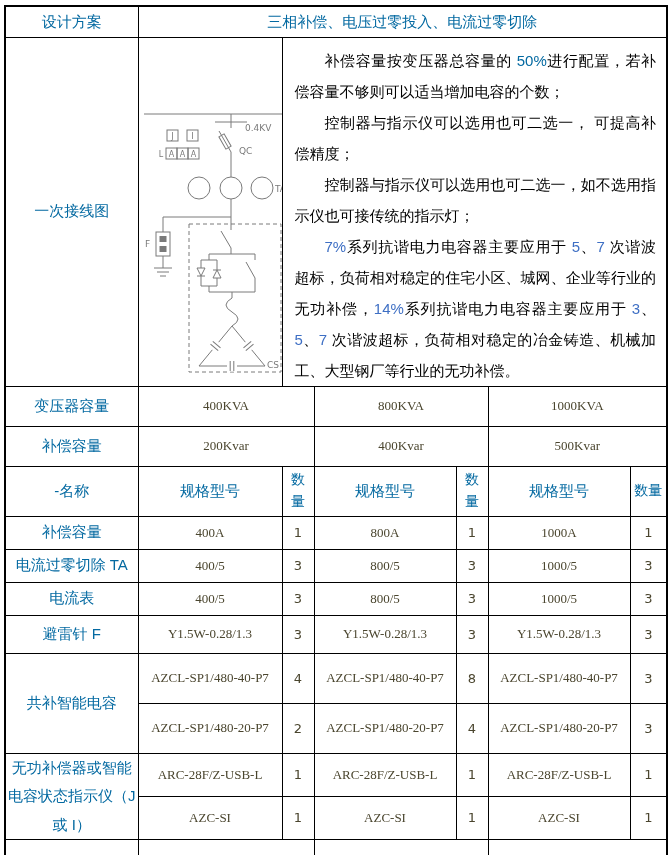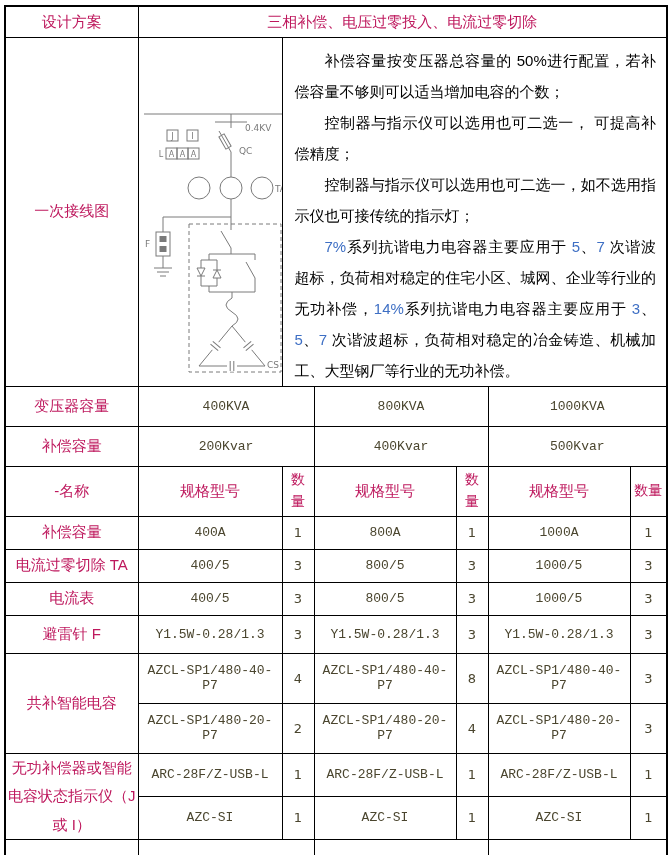--- a/index.html
+++ b/index.html
@@ -1,20 +1,20 @@
 <!DOCTYPE html>
 <html><head>
 <meta charset="utf-8">
 <style>
   html,body { margin:0; padding:0; background:#fff; }
   body { width:670px; height:855px; font-family:"Liberation Sans",sans-serif; color:#000; }
   table.spec { border-collapse:collapse; table-layout:fixed; width:662px; margin:5px 0 0 4px; border:2px solid #000; }
   td { border:1px solid #000; text-align:center; vertical-align:middle; padding:0 2px; overflow:hidden; }
-  .zh { font-size:15px; color:#be185d; line-height:1.9; }
-  .val { font-size:13px; color:#4a452e; font-family:Liberation Mono, monospace; }
+  .zh { font-size:15px; color:#0369a1; line-height:1.9; }
+  .val { font-size:13px; color:#4a452e; font-family:Liberation Serif, serif; }
   .qty { font-size:13px; color:#4a452e; font-family:"DejaVu Sans",sans-serif; }
   .qty-head { font-size:14px; line-height:1.55; padding:0 3px; }
   tr.r1 { height:31px; } tr.r2 { height:313px; }
   tr.r3 { height:40px; } tr.r4 { height:40px; }
   tr.r5 { height:50px; }
   tr.r6, tr.r7, tr.r8 { height:33px; }
   tr.r9 { height:38px; }
   tr.r10, tr.r11 { height:50px; }
   tr.r12, tr.r13 { height:43px; }
   tr.r14 { height:48px; }
@@ -152,21 +152,21 @@
           </g>
           <g transform="translate(89,266)">
             <rect x="-5" y="-5.5" width="10" height="11" fill="#ffffff" stroke="none"></rect>
             <line class="dg-stroke" x1="-1.8" y1="-5" x2="-1.8" y2="5"></line>
             <line class="dg-stroke" x1="1.8" y1="-5" x2="1.8" y2="5"></line>
           </g>
         </g>
       </svg>
     </td>
     <td class="notes-cell" colspan="5">
-      <p class="np"><span>补偿容量按变压器总容量的 </span><span style="color: #000000;">50%</span><span>进行配置，若补偿容量不够则可以适当增加电容的个数；</span></p>
+      <p class="np"><span>补偿容量按变压器总容量的 </span><span style="color: #0369a1;">50%</span><span>进行配置，若补偿容量不够则可以适当增加电容的个数；</span></p>
       <p class="np"><span>控制器与指示仪可以选用也可二选一， 可提高补偿精度；</span></p>
       <p class="np"><span>控制器与指示仪可以选用也可二选一，如不选用指示仪也可接传统的指示灯；</span></p>
       <p class="np"><span style="color: rgb(62, 111, 196);">7%</span><span>系列抗谐电力电容器主要应用于 </span><span style="color: rgb(62, 111, 196);">5</span><span>、</span><span style="color: rgb(62, 111, 196);">7</span><span> 次谐波超标，负荷相对稳定的住宅小区、城网、企业等行业的无功补偿，</span><span style="color: rgb(62, 111, 196);">14%</span><span>系列抗谐电力电容器主要应用于 </span><span style="color: rgb(62, 111, 196);">3</span><span>、</span><span style="color: rgb(62, 111, 196);">5</span><span>、</span><span style="color: rgb(62, 111, 196);">7</span><span> 次谐波超标，负荷相对稳定的冶金铸造、机械加工、大型钢厂等行业的无功补偿。</span></p>
     </td>
   </tr>
 
   <tr class="r3">
     <td class="zh">变压器容量</td>
     <td class="val" colspan="2">400KVA</td>
     <td class="val" colspan="2">800KVA</td>

